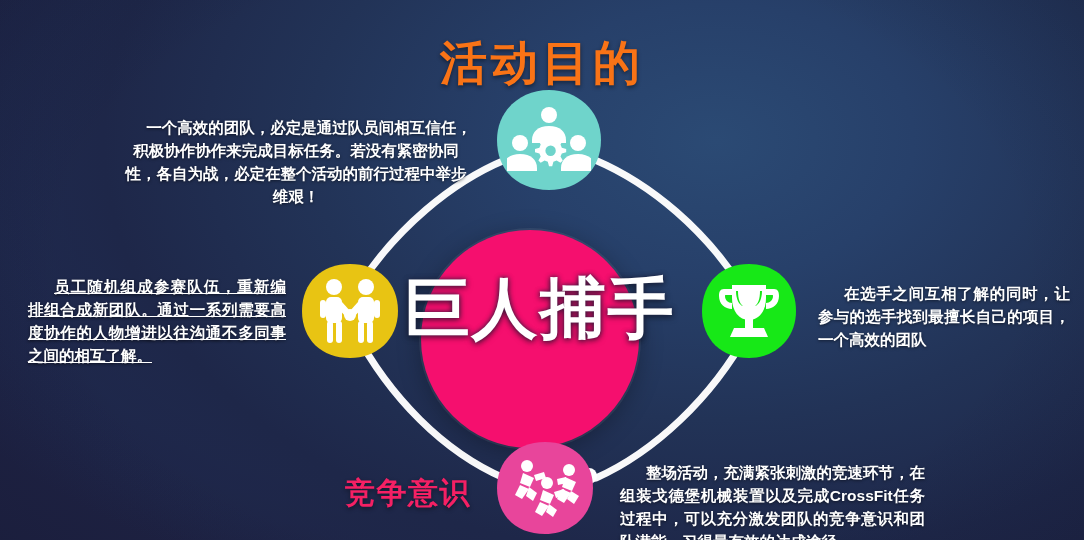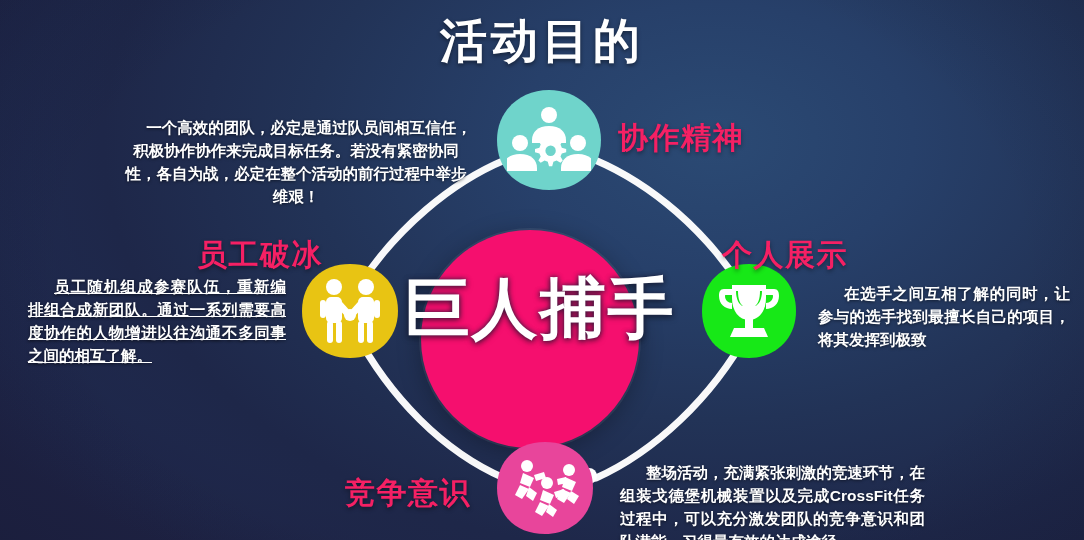--- a/index.html
+++ b/index.html
@@ -21,25 +21,25 @@
       radial-gradient(900px 620px at 66% 26%, #2b4a74 0%, #27406a 22%, #223357 45%, #1e2749 68%, rgba(30,34,67,0) 88%),
       radial-gradient(700px 500px at 38% 34%, #1f3866 0%, rgba(31,56,102,0.45) 45%, rgba(30,34,67,0) 80%);
   }
   #bg-vignette {
     position:absolute; inset:0;
     background:radial-gradient(1200px 760px at 50% 48%, rgba(0,0,0,0) 40%, rgba(12,14,34,0.55) 100%);
   }
 
   
   #title {
-    position:absolute; left:0; right:0; top:10px;
+    position:absolute; left:0; right:0; top:32px;
     text-align:center;
     font-size:47px; font-weight:bold;
     letter-spacing:4px;
-    color:#ffffff;
+    color:#f97316;
     text-shadow:0 2px 4px rgba(0,0,0,0.45);
   }
 
   
   #links, #shapes { position:absolute; inset:0; }
 
   
   #center-circle {
     position:absolute;
     left:421px; top:230px; width:218px; height:218px;
@@ -148,21 +148,20 @@
         <path d="M13 49 c-11 0 -17 6 -17 14 l0 3 l34 0 l0 -3 c0 -8 -6 -14 -17 -14 Z"></path>
 
         <circle cx="71" cy="38" r="8"></circle>
         <path d="M71 49 c-11 0 -17 6 -17 14 l0 3 l34 0 l0 -3 c0 -8 -6 -14 -17 -14 Z"></path>
 
         <path d="M42 30 l3.2 0 l1.2 4.4 l3.2 1.3 l3.9 -2.3 l2.3 2.3 l-2.3 3.9 l1.3 3.2 l4.4 1.2 l0 3.2 l-4.4 1.2 l-1.3 3.2 l2.3 3.9 l-2.3 2.3 l-3.9 -2.3 l-3.2 1.3 l-1.2 4.4 l-3.2 0 l-1.2 -4.4 l-3.2 -1.3 l-3.9 2.3 l-2.3 -2.3 l2.3 -3.9 l-1.3 -3.2 l-4.4 -1.2 l0 -3.2 l4.4 -1.2 l1.3 -3.2 l-2.3 -3.9 l2.3 -2.3 l3.9 2.3 l3.2 -1.3 Z"></path>
         <circle cx="43.6" cy="45.8" r="5.2" fill="#6fd4cb"></circle>
       </g>
     </svg>
   </div>
-  <div class="node-title" id="title-top">协作精神</div>
   <div class="desc" id="desc-top">一个高效的团队，必定是通过队员间相互信任，积极协作协作来完成目标任务。若没有紧密协同性，各自为战，必定在整个活动的前行过程中举步维艰！</div>
 
   <div class="badge" id="badge-left">
     <svg class="blob" viewBox="0 0 100 98">
       <path d="M50 2 C78 2 98 20 98 49 C98 78 76 96 50 96 C22 96 2 78 2 49 C2 20 22 2 50 2 Z" fill="#e8c413"></path>
     </svg>
     <svg class="glyph" width="76" height="68" viewBox="0 0 76 68">
       <g fill="#ffffff">
 
         <circle cx="22" cy="10" r="8"></circle>
@@ -179,21 +178,20 @@
 
         <path d="M46 25 l-9 10 l5 5 l9 -10 Z"></path>
 
         <circle cx="38" cy="38" r="6"></circle>
 
         <rect x="8" y="23" width="6" height="18" rx="3"></rect>
         <rect x="62" y="23" width="6" height="18" rx="3"></rect>
       </g>
     </svg>
   </div>
-  <div class="node-title" id="title-left">员工破冰</div>
   <div class="desc" id="desc-left">员工随机组成参赛队伍，重新编排组合成新团队。通过一系列需要高度协作的人物增进以往沟通不多同事之间的相互了解。</div>
 
   <div class="badge" id="badge-right">
     <svg class="blob" viewBox="0 0 98 98">
       <path d="M49 2 C76 2 96 20 96 49 C96 78 74 96 49 96 C22 96 2 78 2 49 C2 20 22 2 49 2 Z" fill="#17e817"></path>
     </svg>
     <svg class="glyph" width="62" height="62" viewBox="0 0 62 62">
       <g fill="#ffffff">
         <path d="M14 5 l34 0 l0 13 c0 13 -7 22 -17 22 c-10 0 -17 -9 -17 -22 Z"></path>
         <rect x="27" y="38" width="8" height="10"></rect>
@@ -202,22 +200,21 @@
         <path d="M14 9 l-8 0 c-4 0 -5 3 -5 7 c0 8 6 13 13 13 l0 -6 c-4 0 -7 -3 -7 -7 c0 -1 0 -1 1 -1 l6 0 Z"></path>
         <path d="M48 9 l8 0 c4 0 5 3 5 7 c0 8 -6 13 -13 13 l0 -6 c4 0 7 -3 7 -7 c0 -1 0 -1 -1 -1 l-6 0 Z"></path>
       </g>
 
       <g fill="#17e817">
         <path d="M20 11 c0 8 2 13 5 15 c-4 -1 -7 -7 -7 -15 Z"></path>
         <path d="M42 11 c0 8 -2 13 -5 15 c4 -1 7 -7 7 -15 Z"></path>
       </g>
     </svg>
   </div>
-  <div class="node-title" id="title-right">个人展示</div>
-  <div class="desc" id="desc-right">在选手之间互相了解的同时，让参与的选手找到最擅长自己的项目，将其发挥到极致</div>
+  <div class="desc" id="desc-right">在选手之间互相了解的同时，让参与的选手找到最擅长自己的项目，一个高效的团队</div>
 
   <div class="badge" id="badge-bottom">
     <svg class="blob" viewBox="0 0 100 96">
       <path d="M50 2 C78 2 98 20 98 48 C98 76 76 94 50 94 C22 94 2 76 2 48 C2 20 22 2 50 2 Z" fill="#e8459b"></path>
     </svg>
     <svg class="glyph" width="80" height="62" viewBox="0 0 80 62">
       <g fill="#ffffff">
 
         <circle cx="22" cy="9" r="6"></circle>
         <path d="M18 16 l11 5 l-4 9 l-10 -4 Z"></path>

